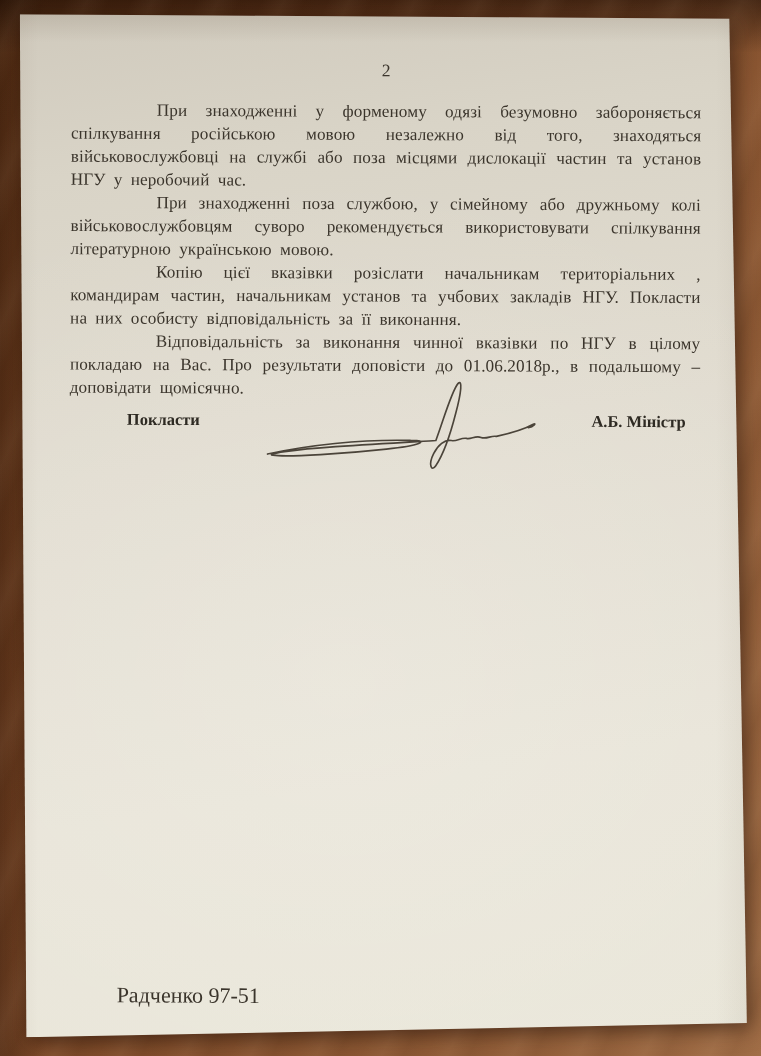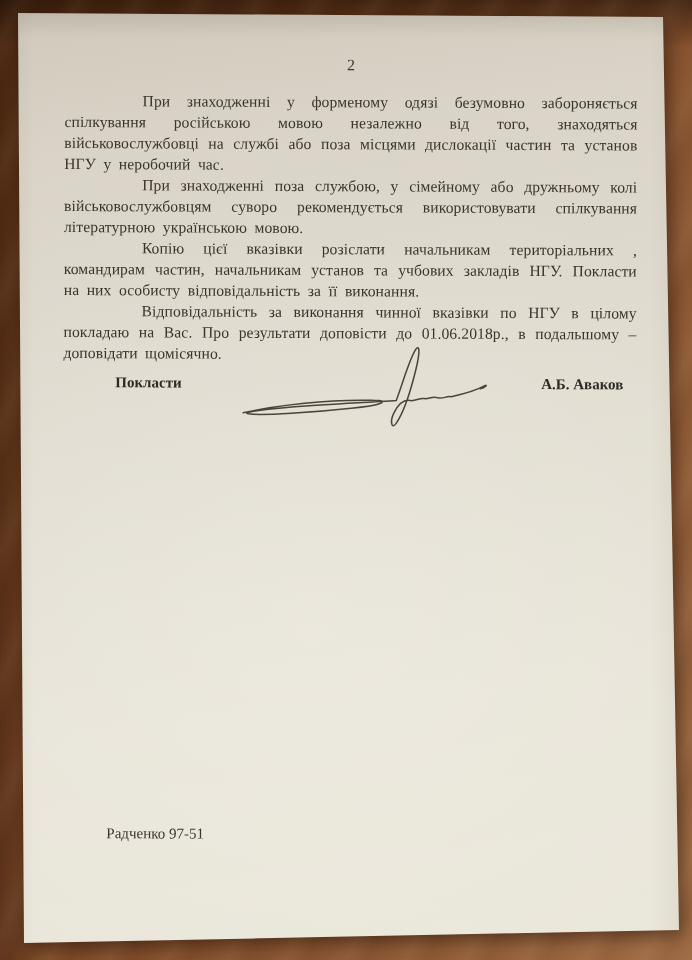--- a/index.html
+++ b/index.html
@@ -118,23 +118,23 @@
   }
   .signature-svg path {
     fill: none;
     stroke: #4b443a;
     stroke-width: 1.5;
     stroke-linecap: round;
   }
 
   .footer-note {
     position: absolute;
-    top: 825px;
+    top: 894px;
     left: 45px;
-    font-size: 15px;
+    font-size: 20px;
     color: #3b352c;
   }
 </style>
 </head>
 <body>
 
 <div class="scene">
   <div class="paper-wrap">
     <div class="paper">
       <div class="content">
@@ -143,21 +143,21 @@
 
         <div class="text-block">
           <p>При знаходженні у форменому одязі безумовно забороняється спілкування російською мовою незалежно від того, знаходяться військовослужбовці на службі або поза місцями дислокації частин та установ НГУ у неробочий час.</p>
           <p>При знаходженні поза службою, у сімейному або дружньому колі військовослужбовцям суворо рекомендується використовувати спілкування літературною українською мовою.</p>
           <p>Копію цієї вказівки розіслати начальникам територіальних , командирам частин, начальникам установ та учбових закладів НГУ. Покласти на них особисту відповідальність за її виконання.</p>
           <p>Відповідальність за виконання чинної вказівки по НГУ в цілому покладаю на Вас. Про результати доповісти до 01.06.2018р., в подальшому – доповідати щомісячно.</p>
         </div>
 
         <div class="signature-row">
           <span>Покласти</span>
-          <span>А.Б. Аваков</span>
+          <span>А.Б. Міністр</span>
         </div>
 
         <svg class="signature-svg" viewBox="0 0 260 95" xmlns="http://www.w3.org/2000/svg">
           <path d="M 10 70
                    C 45 62, 95 56, 140 57
                    C 158 57, 149 62, 118 65
                    C 83 69, 28 73, 15 71
                    C 7 70, 32 66, 72 63
                    C 112 60, 148 58, 163 57
                    C 170 38, 177 12, 183 5

